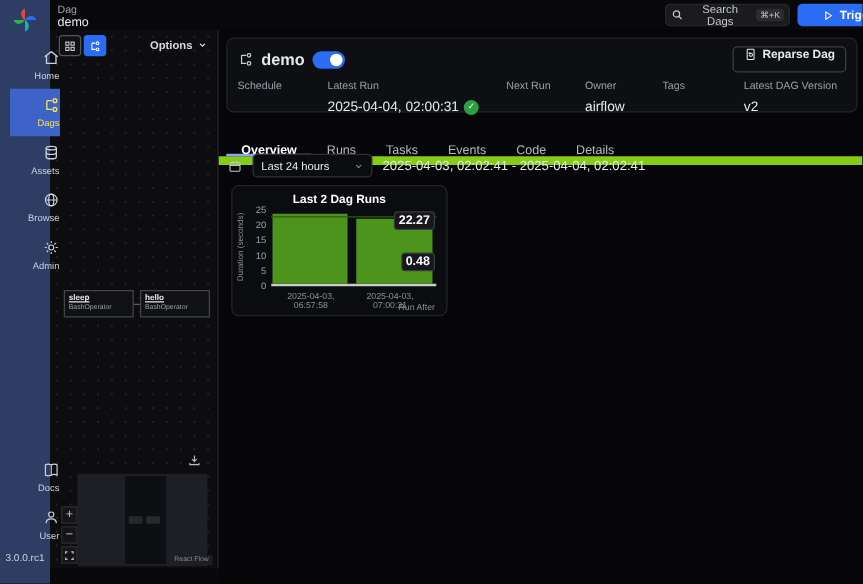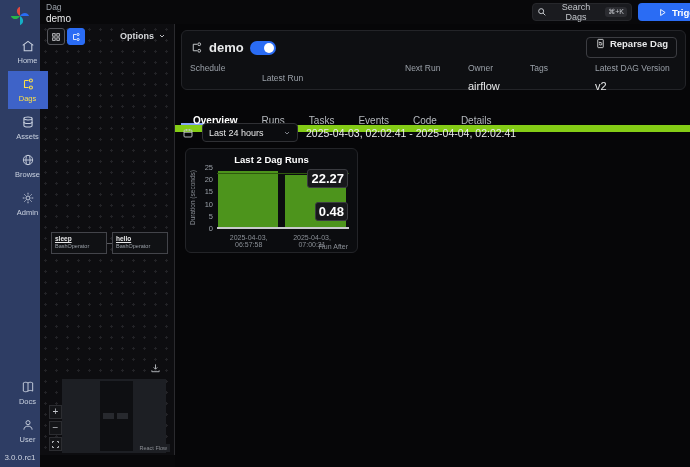--- a/index.html
+++ b/index.html
@@ -12,26 +12,26 @@
   svg { display:block; }
 
   
   .sidebar {
     position:absolute; left:0; top:0; width:40px; height:467px;
     background:#2e3d64; display:flex; flex-direction:column; align-items:center; z-index:5;
   }
   .logo { margin:5px 0 6px; }
   .nav-item {
     width:40px; padding:6px 0 6px; display:flex; flex-direction:column;
-    align-items:center; gap:3px; color:#c9d1df; cursor:pointer;margin-left:15px;
+    align-items:flex-end; gap:3px; color:#c9d1df; cursor:pointer;margin-left:15px;
   }
   .nav-item.active { background:#3e63c8; color:#fde047; }
   .nav-label { font-size:7.5px; }
   .spacer { flex:1; }
-  .version { font-size:8px; color:#cdd3df; margin:3px 0 5px; }
+  .version { font-size:8px; color:#cdd3df; margin:3px 0 16px; }
 
   
   .topbar { position:absolute; left:40px; top:0; width:650px; height:24px; background:#08080a; }
   .crumbs { position:absolute; left:6px; top:2px; }
   .crumb-sec { font-size:8.5px; color:#9aa0a8; display:block; }
   .crumb-page { font-size:10px; color:#e8e9ea; display:block; margin-top:1px; }
   .searchbox {
     position:absolute; left:492px; top:3px; width:100px; height:18px;
     background:#1a1b1f; border:1px solid #26272b; border-radius:4px;
     display:flex; align-items:center; gap:4px; padding:0 4px; color:#c3c6cb;
@@ -117,21 +117,21 @@
   .ticks { position:absolute; left:13px; top:14px; width:14px; height:70px;
     display:flex; flex-direction:column; justify-content:space-between;
     align-items:flex-end; font-size:7.5px; color:#9aa0a8; }
   .plot { position:absolute; left:31px; top:18px; right:8px; height:62px;
     border-bottom:2px solid #c9cacc; }
   .bar { position:absolute; bottom:0; background:#4d941c; }
   .bar1 { left:1%; width:45%; }
   .bar2 { left:51.5%; width:46.5%; }
   .markline { position:absolute; left:0; right:0; height:1px; background:#2f5a0e; z-index:2; }
   .pill { position:absolute; right:1px; background:#17181b; border:1px solid #3a3b40;
-    border-radius:3px; padding:1px 3px; font-size:13px; font-weight:bold; color:#fff; z-index:3; }
+    border-radius:3px; padding:1px 3px; font-size:10px; font-weight:bold; color:#fff; z-index:3; }
   .pill1 { top:2px; } .pill2 { top:35px; }
   .xlabels { position:absolute; left:31px; right:8px; top:85px; display:flex; font-size:7px; color:#8b9097; }
   .xlab { width:48%; text-align:center; }
   .runafter { position:absolute; right:9px; top:94px; font-size:7px; color:#8b9097; }
 </style>
 </head>
 <body>
 
 <div class="sidebar">
   <div class="logo">
@@ -341,20 +341,24 @@
         <span>Reparse Dag</span>
       </div>
     </div>
     <div class="dag-row2">
       <div class="fcol" style="width:72px;">
         <span class="flabel">Schedule</span>
         <span class="fvalue"></span>
       </div>
       <div class="fcol" style="width:143px;">
         <span class="flabel">Latest Run</span>
+        <span class="fvalue">
+          <span>2025-04-04, 02:00:31</span>
+          <span class="check">✓</span>
+        </span>
       </div>
       <div class="fcol" style="width:63px;">
         <span class="flabel">Next Run</span>
         <span class="fvalue"></span>
       </div>
       <div class="fcol" style="width:62px;">
         <span class="flabel">Owner</span>
         <span class="fvalue">airflow</span>
       </div>
       <div class="fcol" style="width:65px;">

